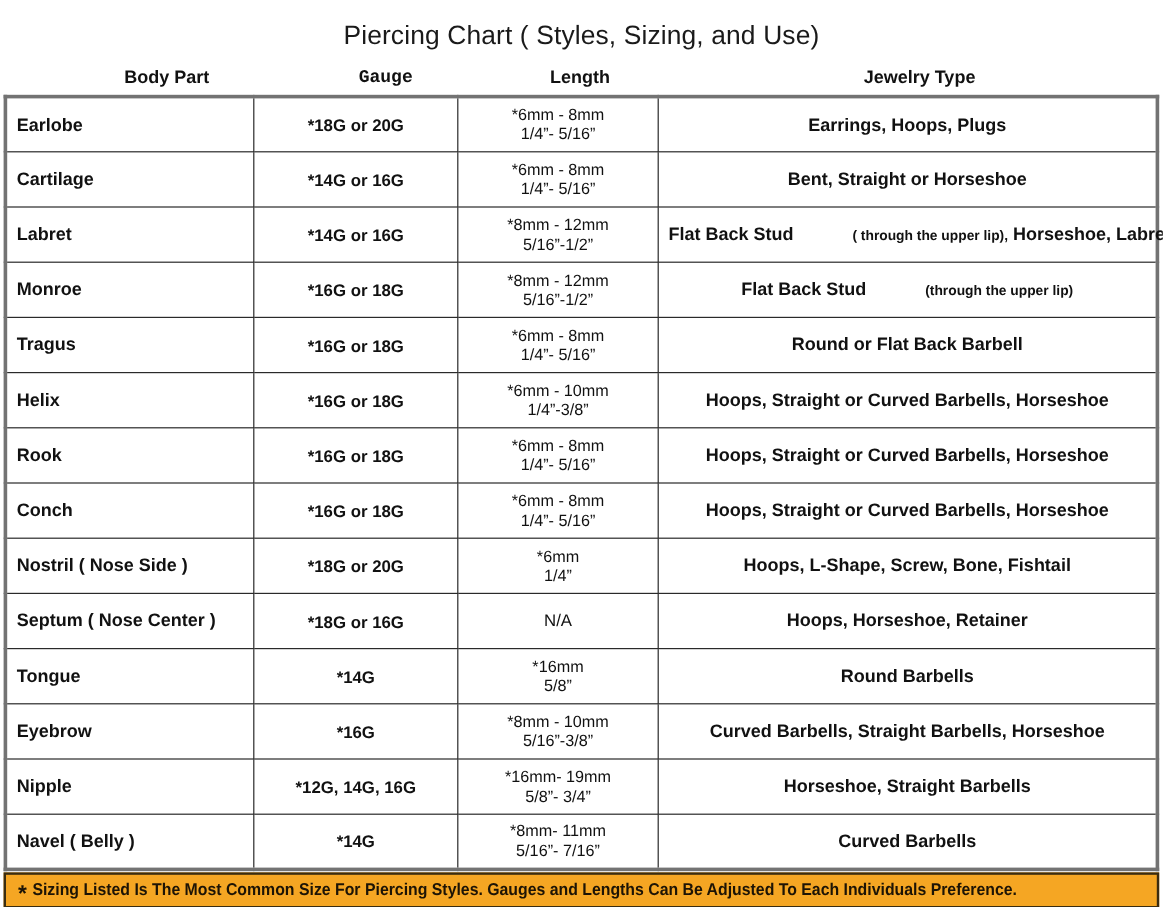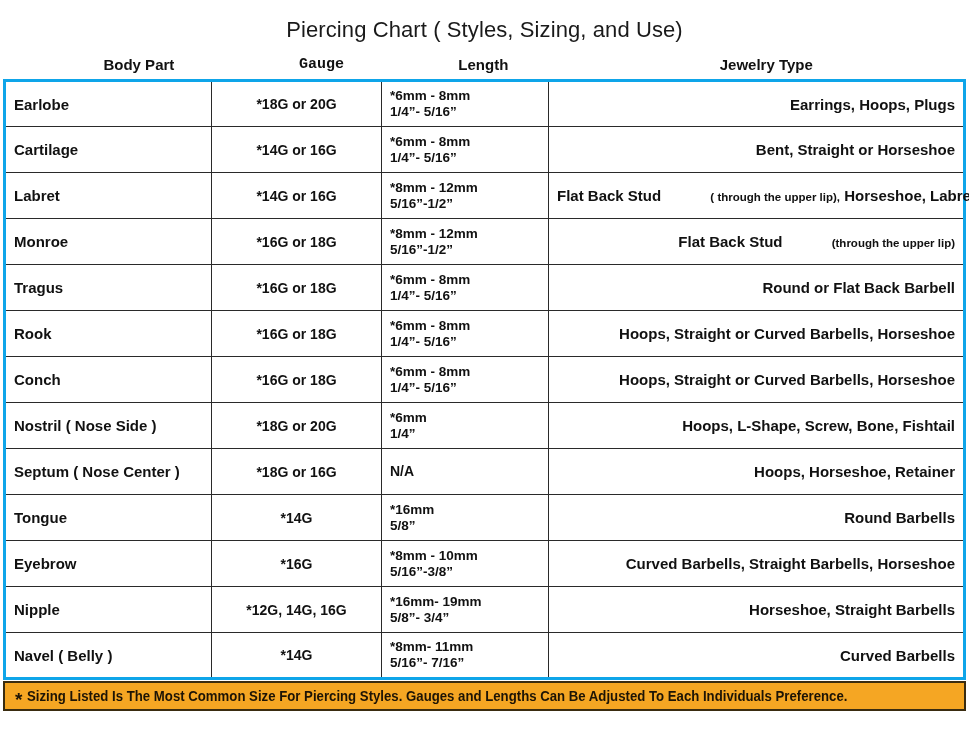--- a/index.html
+++ b/index.html
@@ -54,21 +54,21 @@
   .ch-gauge  { width: 170px; font-family: Liberation Mono, monospace; }
   .ch-length { width: 167px; }
   .ch-jewel  { width: 422px; }
 
   
   .chart-table {
     width: 963px;
     margin: 3px auto 0 auto;
     border-collapse: collapse;
     table-layout: fixed;
-    border: 3px solid #0ea5e9;
+    border: 3px solid #737373;
   }
   .chart-table td {
     border: 1.5px solid #2a2a2a;
     padding: 0 8px;
     vertical-align: middle;
     height: 46px;
     box-sizing: border-box;
     background: #fff;
   }
 
@@ -82,30 +82,31 @@
   }
   .c-gauge {
     width: 170px;
     text-align: center;
     font-size: 14px;
     font-weight: 700;
     white-space: nowrap;
   }
   .c-length {
     width: 167px;
+    text-align: center;
     font-size: 13.5px;
-    font-weight: 700;
+    font-weight: 400;
     line-height: 1.15;
     white-space: nowrap;
   }
   .c-length .len-na {
     font-size: 14px;
   }
   .c-jewel {
-    text-align: right;
+    text-align: center;
     font-size: 15px;
     font-weight: 700;
     white-space: nowrap;
   }
   .c-jewel .note {
     font-size: 11.5px;
     font-weight: 700;
     margin-left: 45px;
   }
 
@@ -196,20 +197,29 @@
         <tr>
           <td class="c-body">Tragus</td>
           <td class="c-gauge">*16G or 18G</td>
           <td class="c-length">
             <div>*6mm - 8mm</div>
             <div>1/4”- 5/16”</div>
           </td>
           <td class="c-jewel"><span>Round or Flat Back Barbell</span></td>
         </tr>
         <tr>
+          <td class="c-body">Helix</td>
+          <td class="c-gauge">*16G or 18G</td>
+          <td class="c-length">
+            <div>*6mm - 10mm</div>
+            <div>1/4”-3/8”</div>
+          </td>
+          <td class="c-jewel"><span>Hoops, Straight or Curved Barbells, Horseshoe</span></td>
+        </tr>
+        <tr>
           <td class="c-body">Rook</td>
           <td class="c-gauge">*16G or 18G</td>
           <td class="c-length">
             <div>*6mm - 8mm</div>
             <div>1/4”- 5/16”</div>
           </td>
           <td class="c-jewel"><span>Hoops, Straight or Curved Barbells, Horseshoe</span></td>
         </tr>
         <tr>
           <td class="c-body">Conch</td>

